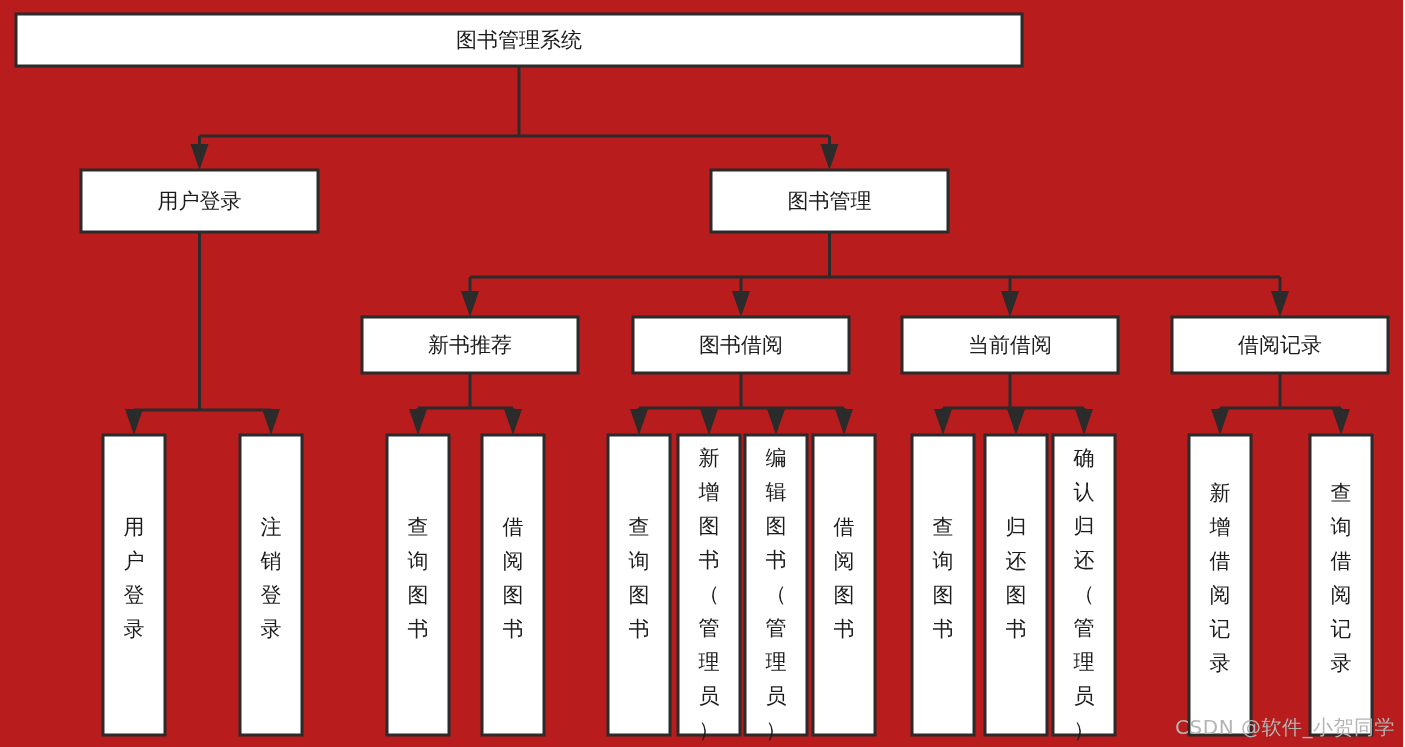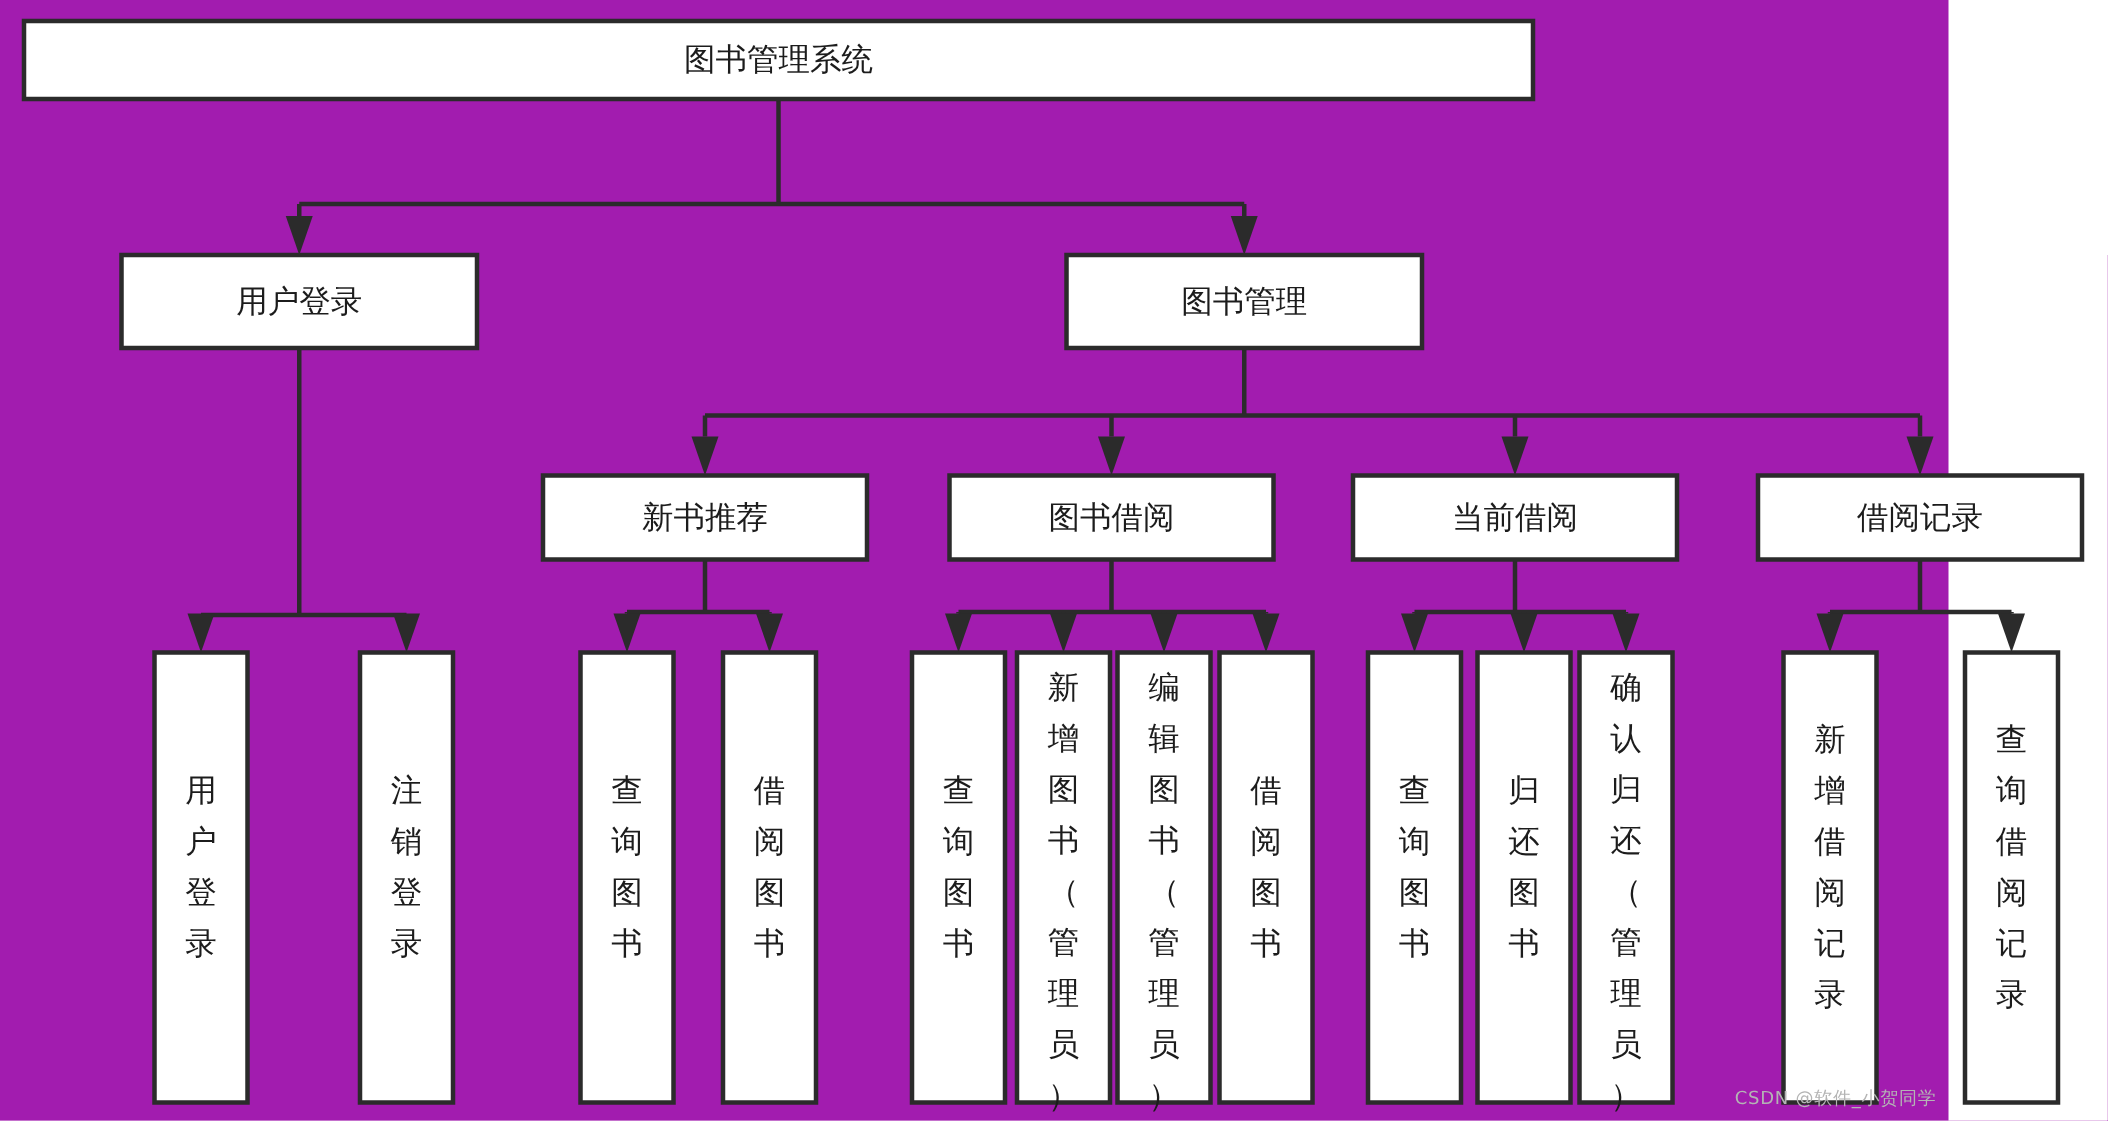--- a/index.html
+++ b/index.html
@@ -9,23 +9,23 @@
     background: #ffffff;
   }
   body {
     width: 1405px;
     height: 747px;
     font-family: "DejaVu Sans", "Liberation Sans", sans-serif;
     overflow: hidden;
   }
   #diagram-root {
     position: relative;
-    width: 1299px;
+    width: 1403px;
     height: 747px;
-    background: #a21caf;
+    background: #b91c1c;
   }
   svg#flow-svg {
     position: absolute;
     left: 0;
     top: 0;
     width: 1405px;
     height: 747px;
     display: block;
   }
   .node-rect {
@@ -56,21 +56,21 @@
     font-family: "DejaVu Sans", "Liberation Sans", sans-serif;
     font-size: 21px;
     text-anchor: middle;
     white-space: pre;
   }
   .watermark-text {
     position: absolute;
     right: 8px;
     bottom: 6px;
     font-family: "DejaVu Sans", "Liberation Sans", sans-serif;
-    font-size: 12px;
+    font-size: 20px;
     color: #b4b4b4;
     letter-spacing: 0.5px;
     user-select: none;
     white-space: nowrap;
   }
 </style>
 </head>
 <body>
 
 <div id="diagram-root">

